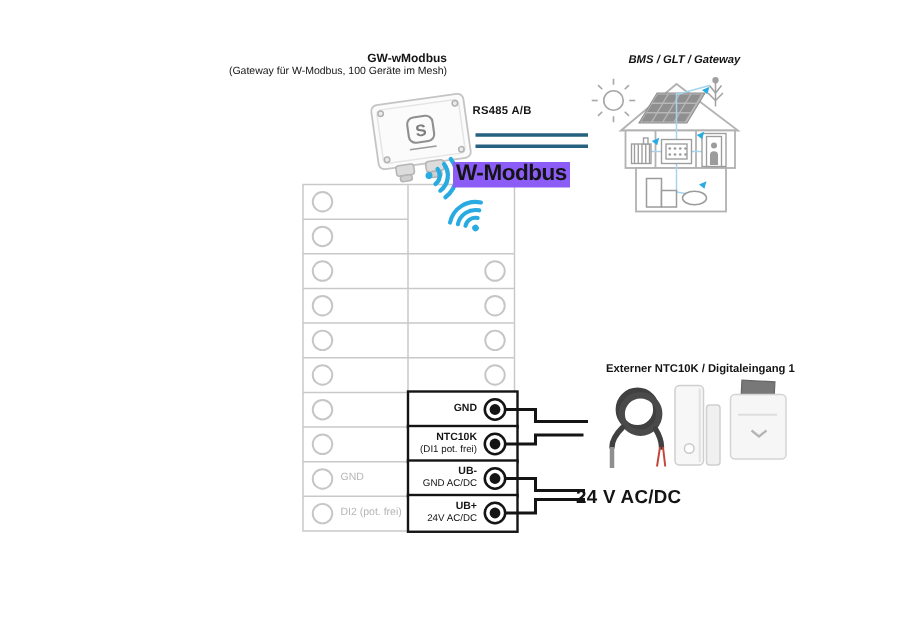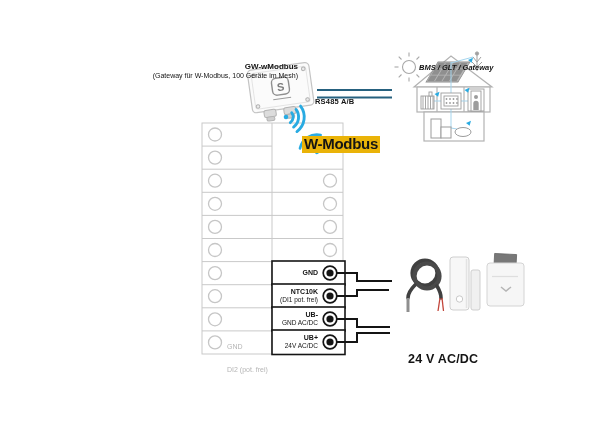--- a/index.html
+++ b/index.html
@@ -1,29 +1,29 @@
 <!DOCTYPE html>
 <html><head>
 <meta charset="utf-8">
 <style>
   html,body{margin:0;padding:0;background:#fff;}
   #canvas{
     position:relative;width:600px;height:424px;background:#fff;overflow:hidden;
     font-family:"Liberation Sans",sans-serif;color:#141414;
   }
   #art{position:absolute;left:0;top:0;}
-  .lbl{position:absolute;white-space:nowrap;line-height:1.12;margin-top:28px;}
+  .lbl{position:absolute;white-space:nowrap;line-height:1.12;}
   .gw-labels{right:302px;top:35px;text-align:right;}
   .gw-title{font-size:8px;font-weight:bold;}
   .gw-sub{font-size:7px;}
   .rs485{left:315px;top:70px;font-size:7.5px;font-weight:bold;letter-spacing:.2px;}
-  .wmodbus{left:302px;top:108px;font-size:15px;font-weight:bold;background:#eab308;padding:0 2px;letter-spacing:-.3px;}
+  .wmodbus{left:302px;top:108px;font-size:15px;font-weight:bold;background:#8b5cf6;padding:0 2px;letter-spacing:-.3px;}
   .bms{left:419px;top:36px;font-size:7.5px;font-weight:bold;font-style:italic;}
   .sensors{left:404px;top:242px;font-size:7.5px;font-weight:bold;}
-  .power{left:408px;top:324px;font-size:12.5px;font-weight:bold;letter-spacing:.2px;}
+  .power{left:384px;top:324px;font-size:12.5px;font-weight:bold;letter-spacing:.2px;}
   .muted{color:#b5b5b5;font-size:7px;}
   .lgnd{left:227px;top:315px;}
   .ldi2{left:227px;top:338px;}
   .boxlbl{
     position:absolute;left:272px;width:46px;height:24px;
     display:flex;flex-direction:column;justify-content:center;align-items:flex-end;
     text-align:right;line-height:1.15;
   }
   .boxlbl .t{font-size:7px;font-weight:bold;}
   .boxlbl .s{font-size:6.5px;}
@@ -277,20 +277,21 @@
 </svg>
 
 <div class="lbl gw-labels">
   <div class="gw-title">GW-wModbus</div>
   <div class="gw-sub">(Gateway für W-Modbus, 100 Geräte im Mesh)</div>
 </div>
 
 <div class="lbl rs485">RS485 A/B</div>
 <div class="lbl wmodbus">W-Modbus</div>
 <div class="lbl bms">BMS / GLT / Gateway</div>
+<div class="lbl sensors">Externer NTC10K / Digitaleingang 1</div>
 <div class="lbl power">24 V AC/DC</div>
 
 <div class="lbl muted lgnd">GND</div>
 <div class="lbl muted ldi2">DI2 (pot. frei)</div>
 
 <div class="boxlbl b1">
   <span class="t">GND</span>
       <span class="s"></span>
 </div>
 <div class="boxlbl b2">

